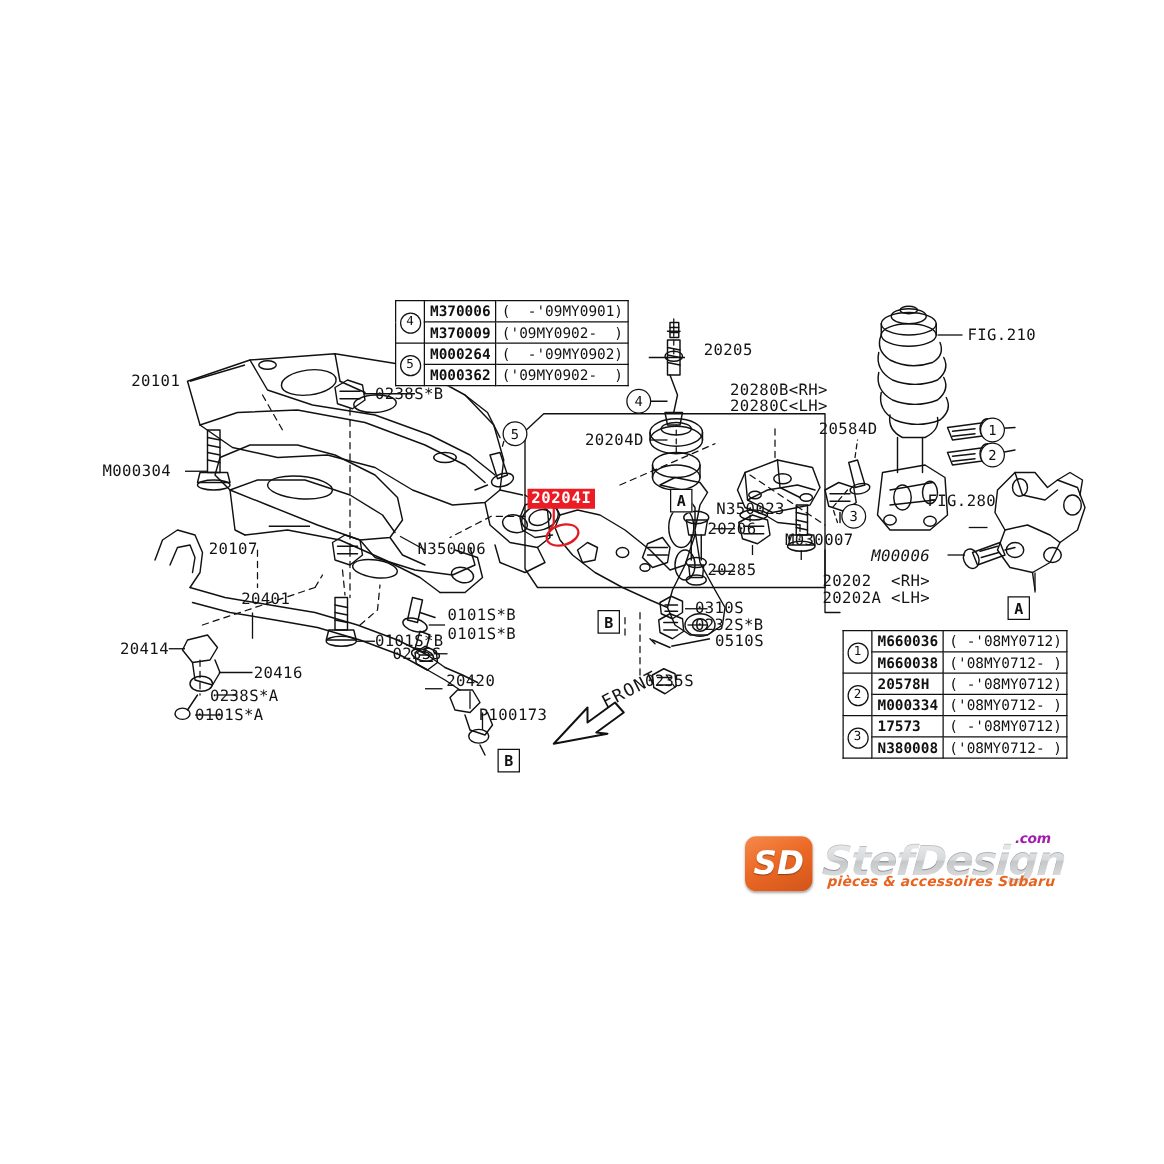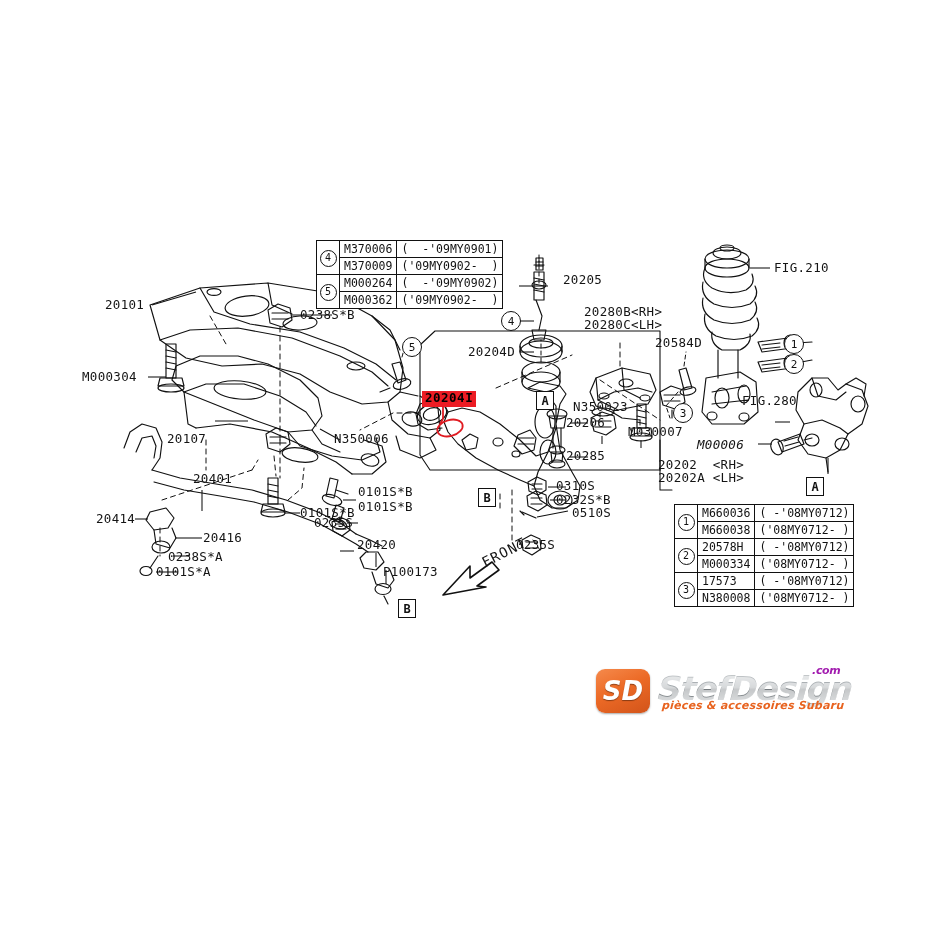--- a/index.html
+++ b/index.html
@@ -20,21 +20,21 @@
     letter-spacing:.3px;
     color:#141414;
     white-space:pre;
     line-height:1.12;
   }
 
   
   .hl{
     position:absolute;
     background:#ec1c24;
-    color:#000000;
+    color:#ffffff;
     font-family:"DejaVu Sans Mono","Liberation Mono",monospace;
     font-size:12.5px;
     font-weight:bold;
     letter-spacing:.5px;
     padding:1px 3px 2px 3px;
     white-space:pre;
     line-height:1.0;
   }
 
   
@@ -68,21 +68,21 @@
   table.ptbl td{
     border:1px solid #111;
     padding:0px 4px;
     height:16px;line-height:16px;
     white-space:pre;
   }
   table.ptbl td.idx{
     width:22px;text-align:center;padding:0;
     vertical-align:middle;
   }
-  table.ptbl td.pn{text-align:left;}
+  table.ptbl td.pn{text-align:left;font-weight:bold;}
   table.ptbl td.rg{text-align:left;margin-left:45px;}
   .idxcirc{
     display:inline-block;width:15px;height:15px;border-radius:50%;
     border:1.1px solid #111;line-height:14px;text-align:center;
     font-size:10px;
   }
 
   
   #front-text{
     position:absolute;left:479px;top:556px;

